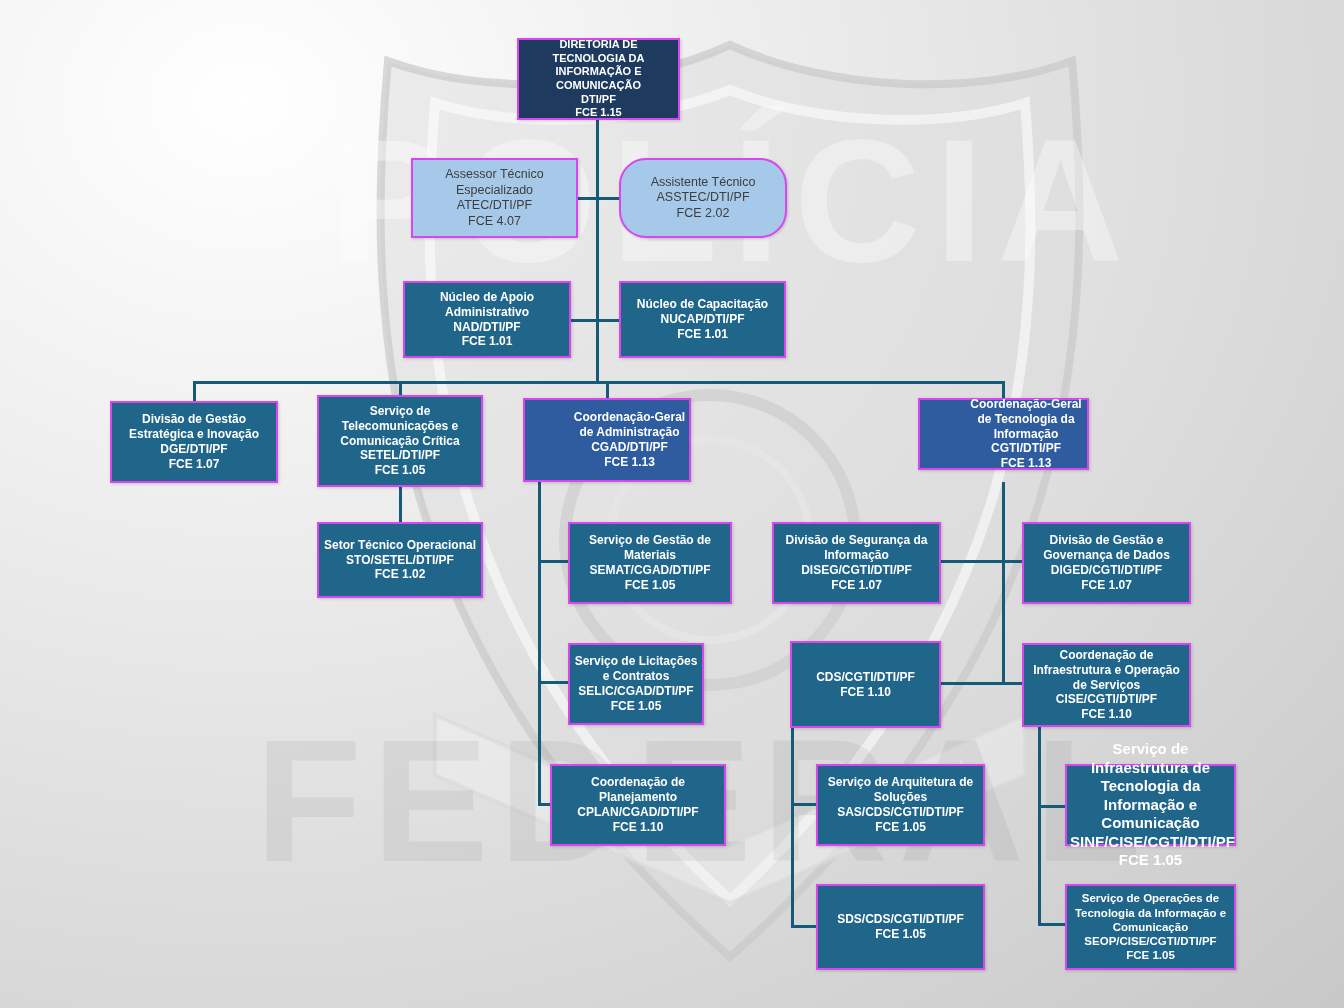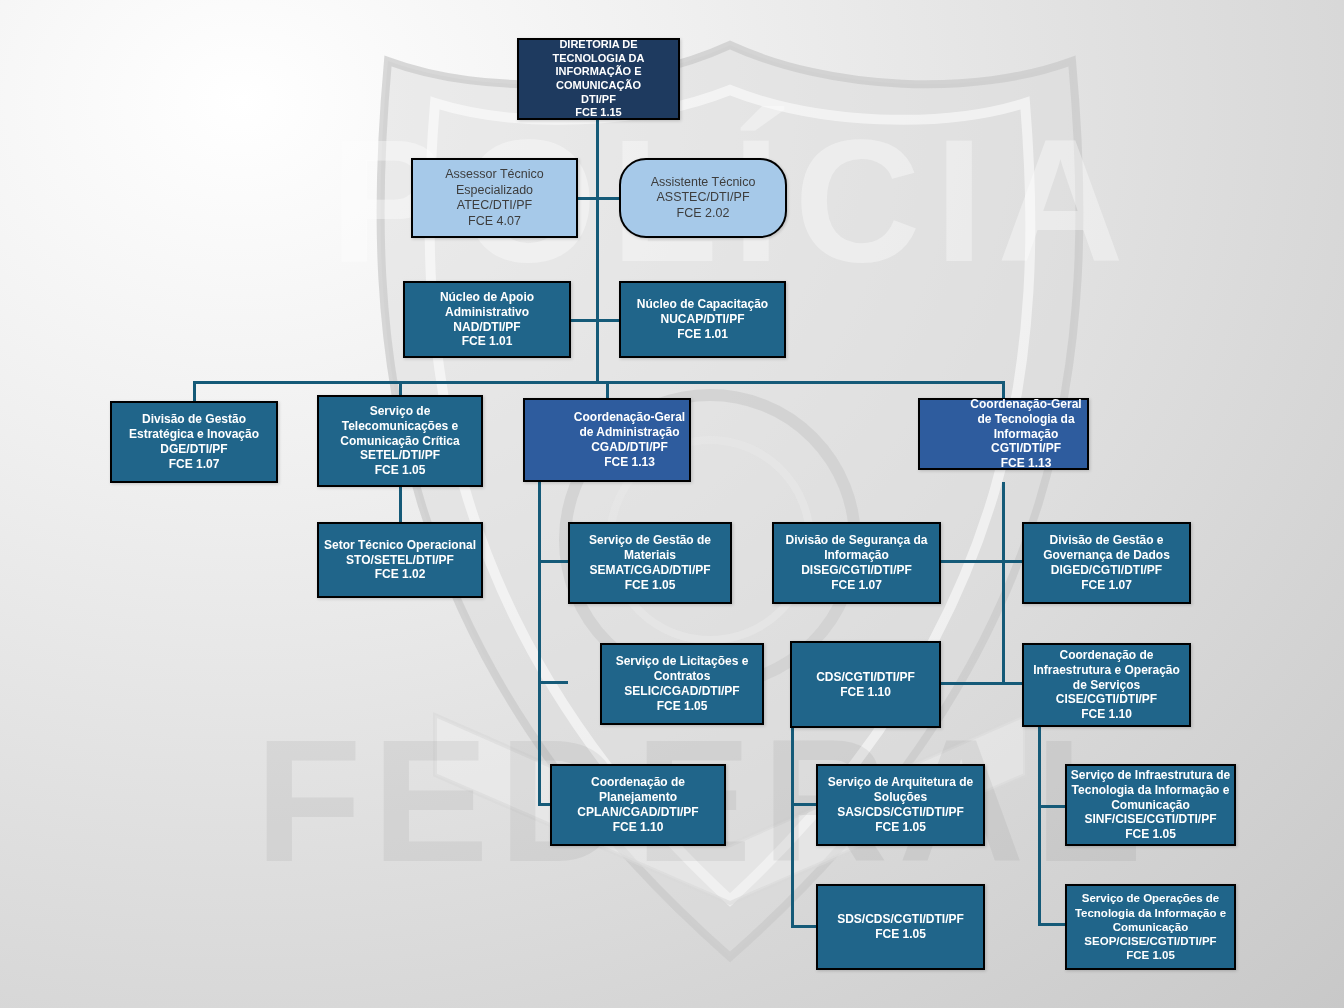--- a/index.html
+++ b/index.html
@@ -36,46 +36,46 @@
   .c18{left:791px;top:803px;width:25px;height:3px;}
   .c19{left:791px;top:925px;width:25px;height:3px;}
   .c20{left:1038px;top:727px;width:3px;height:199px;}
   .c21{left:1038px;top:805px;width:27px;height:3px;}
   .c22{left:1038px;top:923px;width:27px;height:3px;}
   
   .node{
     position:absolute;box-sizing:border-box;
     display:flex;flex-direction:column;justify-content:center;align-items:center;
     text-align:center;color:#ffffff;font-weight:bold;font-size:12px;line-height:1.24;
-    border:2px solid #000000;padding:2px 3px;
+    border:2px solid #d946ef;padding:2px 3px;
     box-shadow:1px 1px 3px rgba(0,0,0,.18);
   }
   .navy{background:#1e3a5f;}
   .teal{background:#20658a;}
   .blue{background:#2e5c9e;padding-left:48px;}
   .light{background:#a6c9e9;color:#3d3d3d;font-weight:normal;font-size:12.5px;}
   #n-dti{left:517px;top:38px;width:163px;height:82px;font-size:11px;}
   #n-atec{left:411px;top:158px;width:167px;height:80px;}
   #n-asstec{left:619px;top:158px;width:168px;height:80px;border-radius:27px;}
   #n-nad{left:403px;top:281px;width:168px;height:77px;}
   #n-nucap{left:619px;top:281px;width:167px;height:77px;}
   #n-dge{left:110px;top:401px;width:168px;height:82px;}
   #n-setel{left:317px;top:395px;width:166px;height:92px;}
   #n-cgad{left:523px;top:398px;width:168px;height:84px;}
   #n-cgti{left:918px;top:398px;width:171px;height:72px;}
   #n-sto{left:317px;top:522px;width:166px;height:76px;}
   #n-semat{left:568px;top:522px;width:164px;height:82px;}
   #n-diseg{left:772px;top:522px;width:169px;height:82px;}
   #n-diged{left:1022px;top:522px;width:169px;height:82px;}
-  #n-selic{left:600px;top:643px;width:164px;height:82px;text-align:center;}
+  #n-selic{left:568px;top:643px;width:136px;height:82px;text-align:center;}
   #n-cds{left:790px;top:641px;width:151px;height:87px;}
   #n-cise{left:1022px;top:643px;width:169px;height:84px;}
   #n-cplan{left:550px;top:764px;width:176px;height:82px;}
   #n-sas{left:816px;top:764px;width:169px;height:82px;}
-  #n-sinf{left:1065px;top:764px;width:171px;height:82px;font-size:12px;}
+  #n-sinf{left:1065px;top:764px;width:171px;height:82px;font-size:15px;}
   #n-sds{left:816px;top:884px;width:169px;height:86px;}
   #n-seop{left:1065px;top:884px;width:171px;height:86px;font-size:11.5px;}
   .nm,.sg,.fc{display:block;width:100%;}
 </style>
 </head>
 <body>
 
 <div class="stage">
 
   <svg class="wm-svg" viewBox="0 0 920 975" aria-hidden="true">

